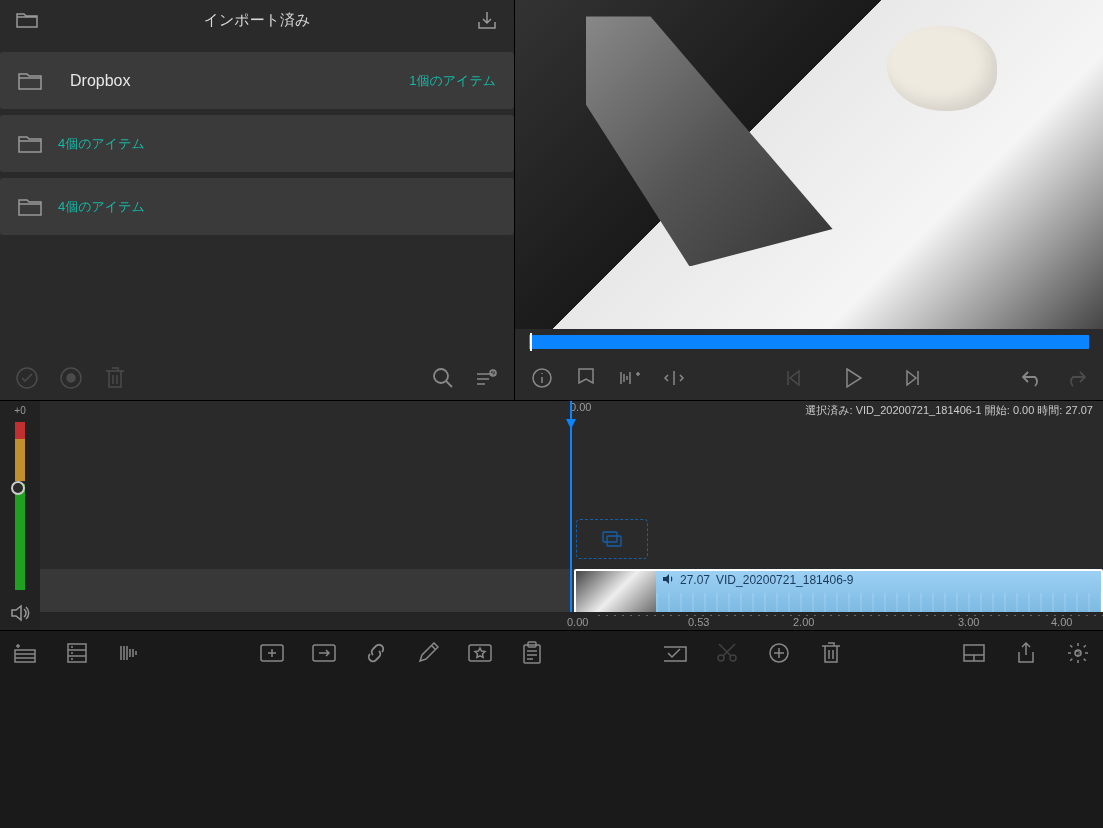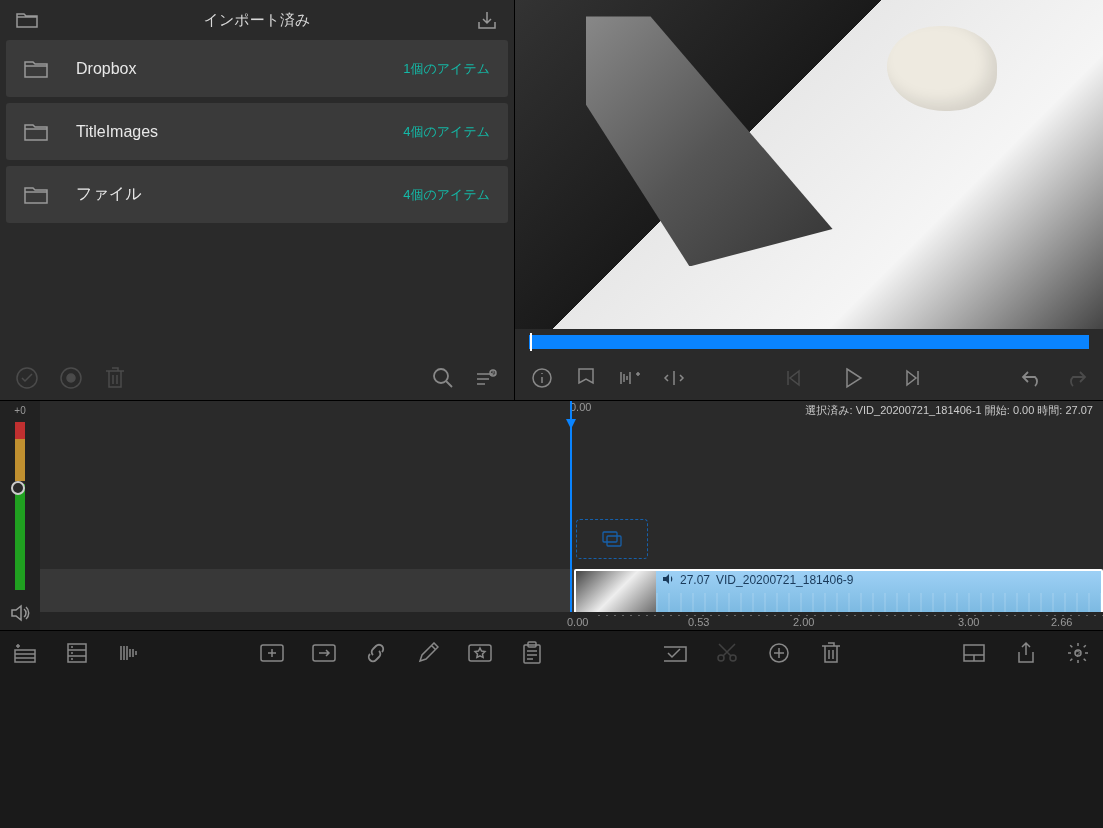--- a/index.html
+++ b/index.html
@@ -4,21 +4,21 @@
 <style>
 * { margin: 0; padding: 0; box-sizing: border-box; font-family: -apple-system, Helvetica, Arial, sans-serif; }
 body { background: #1a1a1a; width: 1103px; height: 828px; overflow: hidden; color: #ccc; }
 .app { display: grid; grid-template-columns: 514px 1fr; grid-template-rows: 400px 1fr 45px; height: 675px; }
 
 
 .library { background: #2a2a2a; display: flex; flex-direction: column; }
 .lib-header { height: 40px; display: flex; align-items: center; justify-content: space-between; padding: 0 14px; }
 .lib-title { font-size: 15px; color: #d8d8d8; text-align: center; flex: 1; }
 .lib-icon { width: 26px; height: 26px; display: flex; align-items: center; justify-content: center; color: #999; }
-.folder-list { flex: 1; padding: 0 6px; }
+.folder-list { flex: 1; padding: 0 0; margin-top: 12px; }
 .folder-item { height: 57px; background: #3a3a3a; margin-bottom: 6px; border-radius: 3px; display: flex; align-items: center; padding: 0 18px; }
 .folder-item .ficon { width: 40px; display: flex; align-items: center; color: #999; }
 .folder-item .fname { flex: 1; font-size: 16px; color: #e8e8e8; padding-left: 12px; }
 .folder-item .fcount { font-size: 13px; color: #14b8a6; }
 .lib-footer { height: 45px; display: flex; align-items: center; padding: 0 12px; gap: 14px; }
 .lib-footer .spacer { flex: 1; }
 .tool-icon { width: 30px; height: 30px; display: flex; align-items: center; justify-content: center; color: #888; }
 
 
 .preview { background: #111; display: flex; flex-direction: column; border-left: 1px solid #000; }
@@ -93,30 +93,28 @@
           </div>
         <div class="fname">Dropbox</div>
         <div class="fcount">1個のアイテム</div>
       </div>
       <div class="folder-item">
         <div class="ficon">
             <svg width="24" height="20" viewBox="0 0 24 20" fill="none" stroke="currentColor" stroke-width="1.5">
               <path d="M1 3 h8 l2 2 h12 v13 h-22 z M1 7 h22"></path>
             </svg>
           </div>
-        <div class="fname">TitleImages</div>
         <div class="fcount">4個のアイテム</div>
       </div>
       <div class="folder-item">
         <div class="ficon">
             <svg width="24" height="20" viewBox="0 0 24 20" fill="none" stroke="currentColor" stroke-width="1.5">
               <path d="M1 3 h8 l2 2 h12 v13 h-22 z M1 7 h22"></path>
             </svg>
           </div>
-        <div class="fname">ファイル</div>
         <div class="fcount">4個のアイテム</div>
       </div>
     </div>
     <div class="lib-footer">
       <div class="tool-icon disabled">
           <svg width="24" height="24" viewBox="0 0 24 24" fill="none" stroke="currentColor" stroke-width="1.5">
             <circle cx="12" cy="12" r="10"></circle>
             <path d="M7 12 l3 3 l7 -7"></path>
           </svg>
         </div>
@@ -255,21 +253,21 @@
               </svg>
           </div>
         </div>
       </div>
       <div class="time-ruler">
         <div class="ruler-dots"></div>
         <span class="ruler-tick" style="left:527px">0.00</span>
         <span class="ruler-tick" style="left:648px">0.53</span>
         <span class="ruler-tick" style="left:753px">2.00</span>
         <span class="ruler-tick" style="left:918px">3.00</span>
-        <span class="ruler-tick" style="left:1011px">2.66</span>
+        <span class="ruler-tick" style="left:1011px">4.00</span>
       </div>
     </div>
   </div>
 
   <div class="bottom-bar">
     <div class="bgroup">
       <div class="tool-icon">
           <svg width="24" height="22" viewBox="0 0 24 22" fill="none" stroke="currentColor" stroke-width="1.5">
             <rect x="2" y="8" width="20" height="12"></rect>
             <path d="M5 2 v4 M3 4 h4 M2 12 h20 M2 16 h20"></path>

